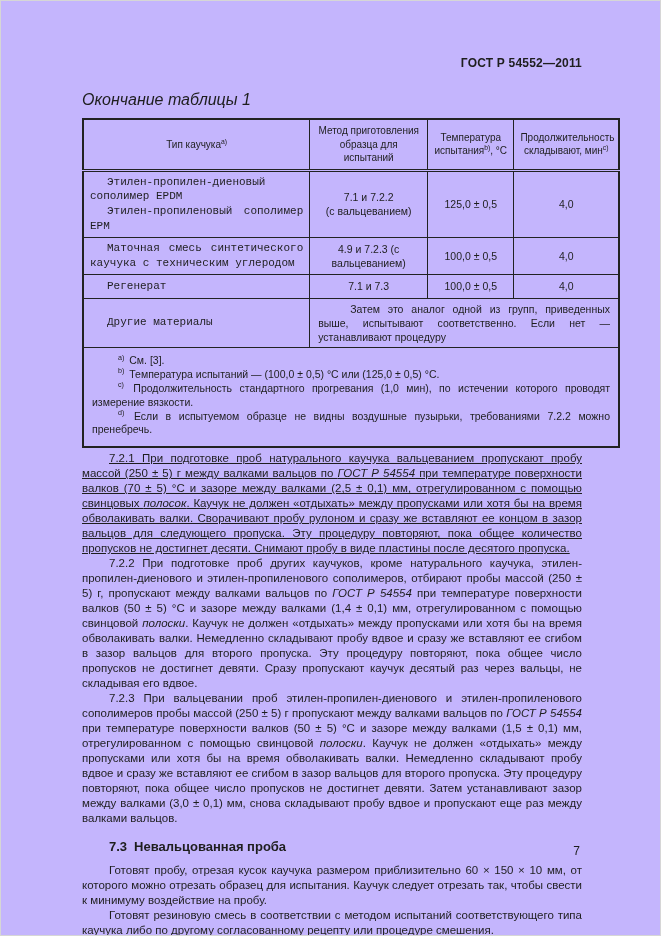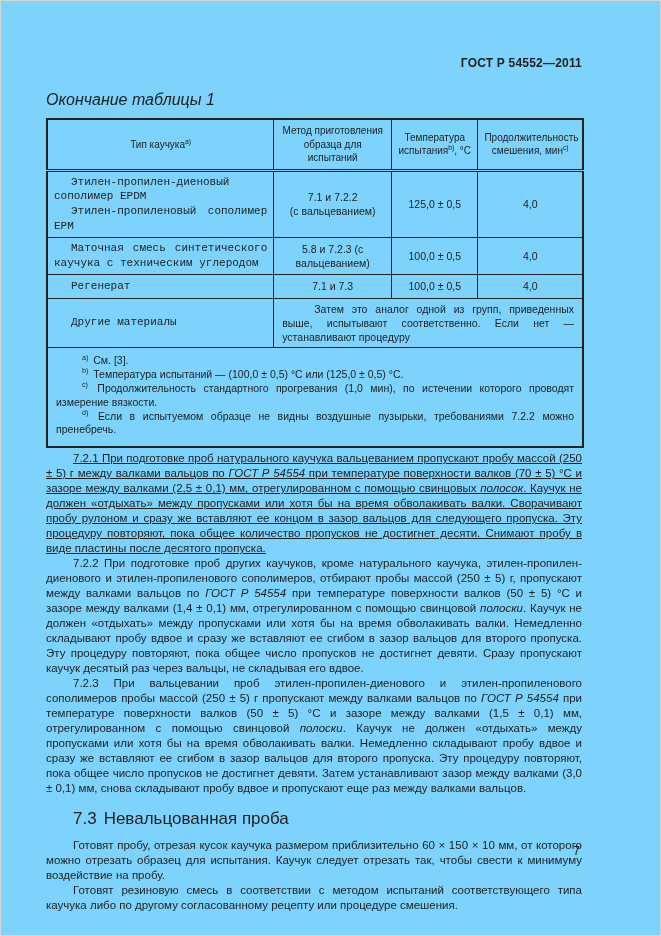--- a/index.html
+++ b/index.html
@@ -6,23 +6,24 @@
   html, body { background: #ffffff; }
   body {
     width: 661px; height: 936px;
     font-family: "Liberation Sans", sans-serif;
     color: #1e1e1e;
     position: relative;
   }
   .page {
     width: 661px; height: 936px;
     border: 1px solid #d6d6d6;
-    background: #7dd3fc;
+    background: #c4b5fd;
     position: relative;
     overflow: hidden;
+    padding-left: 36px;
   }
   .doc-header {
     padding-top: 55px;
     margin-right: 78px;
     text-align: right;
     font-size: 12px;
     font-weight: bold;
     letter-spacing: 0.2px;
   }
   .content { margin: 0 78px 0 45px; }
@@ -77,22 +78,22 @@
   sup { font-size: 0.68em; line-height: 0; }
   .fn-marker { margin-right: 2px; }
   p.body-para {
     font-size: 11.5px;
     line-height: 15px;
     text-align: justify;
     text-indent: 27px;
   }
   p.body-para.first { margin-top: 3px; text-decoration: underline; }
   h3.sub-heading {
-    font-size: 17px;
-    font-weight: normal;
+    font-size: 13px;
+    font-weight: bold;
     margin: 13px 0 9px 0;
     text-indent: 27px;
   }
   h3.sub-heading .h-num { margin-right: 7px; }
   .page-number {
     position: absolute;
     top: 843px;
     right: 80px;
     font-size: 12px;
   }
@@ -113,37 +114,37 @@
         <col style="width: 42.3%">
         <col style="width: 22.0%">
         <col style="width: 16.1%">
         <col style="width: 19.6%">
       </colgroup>
       <tbody>
         <tr class="row-header">
           <th><span>Тип каучука</span><sup>a)</sup></th>
           <th><span>Метод приготовления образца для испытаний</span></th>
           <th><span>Температура испытания</span><sup>b)</sup><span>, °С</span></th>
-          <th><span>Продолжительность смешения, мин</span><sup>c)</sup></th>
+          <th><span>Продолжительность складывают, мин</span><sup>c)</sup></th>
         </tr>
         <tr class="r1">
           <td class="c-type">
             <p>Этилен-пропилен-диеновый сополимер EPDM</p>
             <p>Этилен-пропиленовый сополимер EPM</p>
           </td>
           <td class="c-center">7.1 и 7.2.2
 (с вальцеванием)</td>
           <td class="c-center">125,0 ± 0,5</td>
           <td class="c-center">4,0</td>
         </tr>
         <tr class="r2">
           <td class="c-type">
             <p>Маточная смесь синтетического каучука с техническим углеродом</p>
           </td>
-          <td class="c-center">5.8 и 7.2.3 (с
+          <td class="c-center">4.9 и 7.2.3 (с
 вальцеванием)</td>
           <td class="c-center">100,0 ± 0,5</td>
           <td class="c-center">4,0</td>
         </tr>
         <tr class="r3">
           <td class="c-type">
             <p>Регенерат</p>
           </td>
           <td class="c-center">7.1 и 7.3</td>
           <td class="c-center">100,0 ± 0,5</td>

